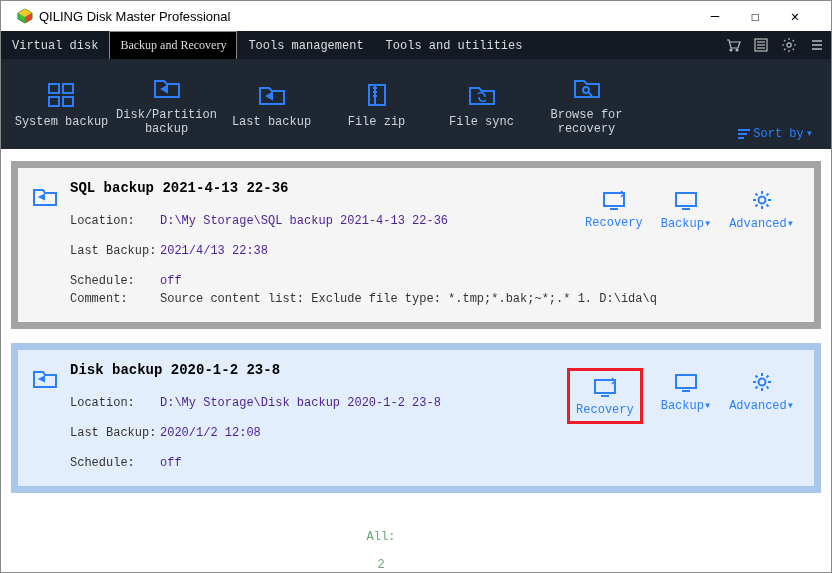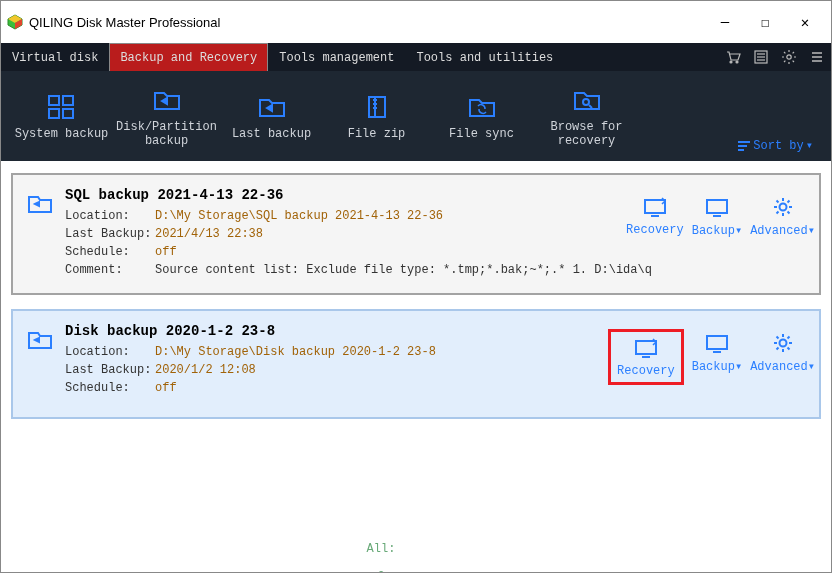--- a/index.html
+++ b/index.html
@@ -1,43 +1,43 @@
 <!DOCTYPE html>
 <html><head>
 <meta charset="utf-8">
 <style>
 * { box-sizing: border-box; margin: 0; padding: 0; font-family: "SimSun", "Courier New", monospace; }
 body { background: #fff; width: 832px; height: 573px; border: 1px solid #888; overflow: hidden; }
 
-.titlebar { height: 42px; background: #fff; display: flex; align-items: center; padding: 0 6px; border-radius: 14px; }
+.titlebar { height: 30px; background: #fff; display: flex; align-items: center; padding: 0 16px; border-radius: 14px; }
 .titlebar .logo { width: 16px; height: 16px; margin-right: 6px; }
 .titlebar .title { font-size: 13px; color: #000; flex: 1; font-family: "Segoe UI", sans-serif; }
 .titlebar .winbtn { width: 40px; height: 28px; display: flex; align-items: center; justify-content: center; font-size: 14px; color: #000; cursor: default; }
 
 .topnav { height: 28px; background: #141a24; display: flex; align-items: stretch; }
 .topnav .tab { padding: 0 10px; display: flex; align-items: center; color: #ddd; font-size: 12px; border: 1px solid transparent; border-bottom: none; cursor: default; }
-.topnav .tab.active { background: #b91c1c; border-color: #888; }
+.topnav .tab.active { background: #000000; border-color: #888; font-family: Liberation Serif, serif; }
 .topnav .spacer { flex: 1; }
 .topnav .ricon { width: 28px; display: flex; align-items: center; justify-content: center; color: #bbb; }
 
 .toolbar { background: #1e2732; height: 90px; display: flex; align-items: center; padding: 0 8px; color: #2b7fff; position: relative; }
 .toolbar .tb-item { width: 105px; text-align: center; font-size: 12px; color: #d0d4da; cursor: default; }
 .toolbar .tb-item .tb-icon { height: 32px; display: flex; align-items: center; justify-content: center; margin-bottom: 4px; }
 .toolbar .sortby { position: absolute; right: 18px; bottom: 8px; color: #2b7fff; font-size: 12px; display: flex; align-items: center; gap: 2px; }
 
 .content { padding: 12px 10px; background: #fff; height: calc(100% - 30px - 28px - 90px - 22px); overflow: auto; }
-.card { border: 2px solid #a3a3a3; background: #f5f5f5; padding: 12px 12px 12px 52px; position: relative; margin-bottom: 14px; min-height: 110px; }
+.card { border: 7px solid #a3a3a3; background: #f5f5f5; padding: 12px 12px 12px 52px; position: relative; margin-bottom: 14px; min-height: 110px; }
 .card.selected { background: #e2eefc; border-color: #a9c7ea; }
 .card .card-icon { position: absolute; left: 14px; top: 18px; color: #2b7fff; }
 .card .card-title { font-weight: bold; font-size: 14px; color: #000; margin-bottom: 6px; }
 .card .row { font-size: 12px; color: #333; margin: 4px 0; display: flex; align-items: flex-end; }
 .card .row .label { width: 90px; color: #333; }
-.card .row .value { color: #a16207; }
+.card .row .value { color: #4c1d95; margin-top: 12px; }
 .card .comment-value { color: #333; }
-.card-actions { position: absolute; top: 18px; right: 4px; display: flex; gap: 8px; }
+.card-actions { position: absolute; top: 18px; right: 20px; display: flex; gap: 18px; }
 .card-actions .act { text-align: center; font-size: 12px; color: #2b7fff; cursor: default; }
 .card-actions .act .act-icon { height: 28px; display: flex; align-items: center; justify-content: center; margin-bottom: 2px; color: #2b7fff; }
 .highlight-rect { border: 3px solid #ee1c25; padding: 2px 6px 4px; }
 
 .statusbar { height: 22px; display: flex; align-items: center; justify-content: flex-end; padding-right: 70px; font-size: 12px; color: #68a978; flex-direction: column; }
 
 svg { display: block; }
 </style>
 </head>
 <body>

